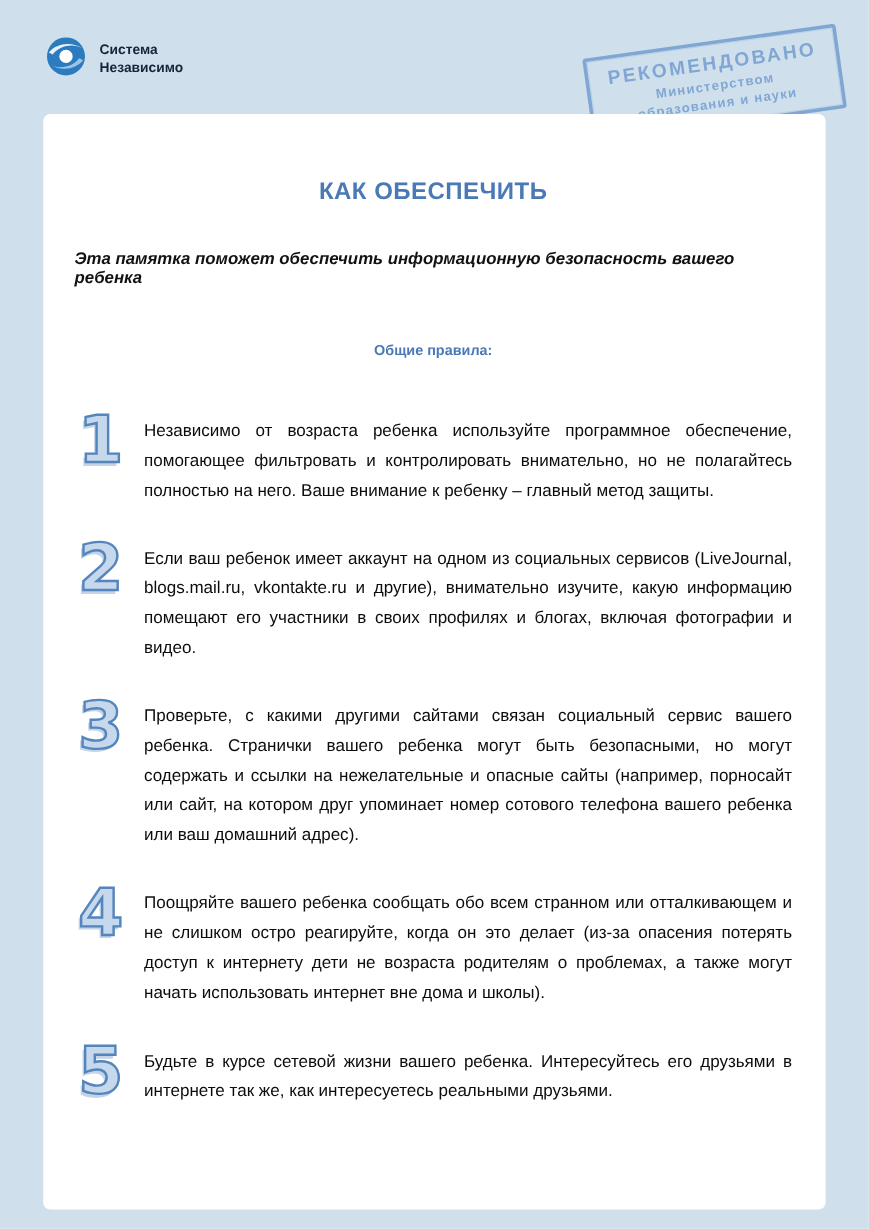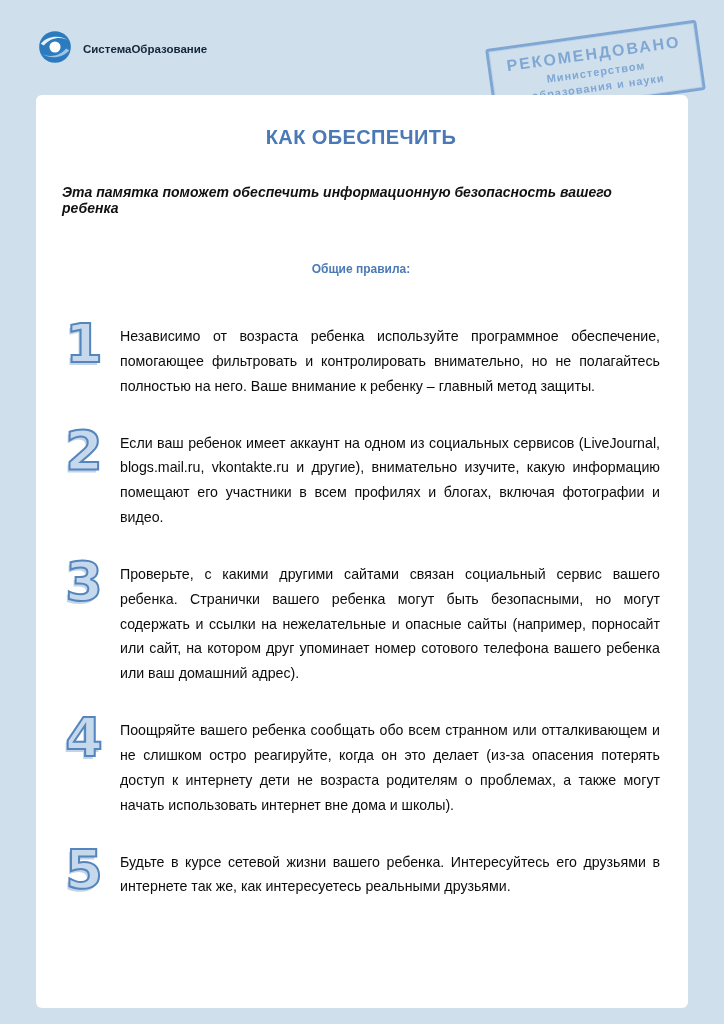--- a/index.html
+++ b/index.html
@@ -20,21 +20,21 @@
   .logo {
     position: absolute;
     top: 28px;
     left: 36px;
     display: flex;
     align-items: center;
     gap: 9px;
   }
   .logo-text {
     display: flex;
-    flex-direction: row;
+    flex-direction: column;
     line-height: 1.25;
     justify-content: space-between;
   }
   .logo-text span {
     font-size: 11.5px;
     font-weight: bold;
     color: #14253a;
   }
 
   
@@ -67,21 +67,21 @@
 
   
   .card {
     position: absolute;
     left: 36px;
     top: 95px;
     width: 652px;
     bottom: 16px;
     background: #ffffff;
     border-radius: 6px;
-    padding: 28px 28px 30px 26px;
+    padding: 51px 28px 30px 26px;
   }
 
   .title {
     text-align: center;
     color: #4a79b5;
     font-size: 20px;
     font-weight: bold;
     line-height: 1.45;
     letter-spacing: .4px;
   }
@@ -146,21 +146,21 @@
     <span>
       <svg width="38" height="38" viewBox="0 0 48 48">
         <circle cx="24" cy="24" r="20" fill="#2d7bbf"></circle>
         <path d="M6 20 C14 10 30 8 42 16 C32 10 18 12 10 22 Z" fill="#ffffff" opacity="0.9"></path>
         <path d="M42 28 C34 38 18 40 6 32 C16 38 30 36 38 26 Z" fill="#9cc4e4"></path>
         <circle cx="24" cy="24" r="7" fill="#ffffff"></circle>
       </svg>
     </span>
     <span class="logo-text">
       <span>Система</span>
-      <span>Образование</span>
+      <span>Независимо</span>
     </span>
   </div>
 
   <div class="stamp">
     <span class="s1">РЕКОМЕНДОВАНО</span>
     <span class="s2">Министерством</span>
     <span class="s3">образования и науки</span>
   </div>
 
   <div class="card">
@@ -175,21 +175,21 @@
 
     <div class="rules">
 
       <div class="rule">
         <span class="rule-num">1</span>
         <p class="rule-text">Независимо от возраста ребенка используйте программное обеспечение, помогающее фильтровать и контролировать внимательно, но не полагайтесь полностью на него. Ваше внимание к ребенку – главный метод защиты.</p>
       </div>
 
       <div class="rule">
         <span class="rule-num">2</span>
-        <p class="rule-text">Если ваш ребенок имеет аккаунт на одном из социальных сервисов (LiveJournal, blogs.mail.ru, vkontakte.ru и другие), внимательно изучите, какую информацию помещают его участники в всем профилях и блогах, включая фотографии и видео.</p>
+        <p class="rule-text">Если ваш ребенок имеет аккаунт на одном из социальных сервисов (LiveJournal, blogs.mail.ru, vkontakte.ru и другие), внимательно изучите, какую информацию помещают его участники в своих профилях и блогах, включая фотографии и видео.</p>
       </div>
 
       <div class="rule">
         <span class="rule-num">3</span>
         <p class="rule-text">Проверьте, с какими другими сайтами связан социальный сервис вашего ребенка. Странички вашего ребенка могут быть безопасными, но могут содержать и ссылки на нежелательные и опасные сайты (например, порносайт или сайт, на котором друг упоминает номер сотового телефона вашего ребенка или ваш домашний адрес).</p>
       </div>
 
       <div class="rule">
         <span class="rule-num">4</span>
         <p class="rule-text">Поощряйте вашего ребенка сообщать обо всем странном или отталкивающем и не слишком остро реагируйте, когда он это делает (из-за опасения потерять доступ к интернету дети не возраста родителям о проблемах, а также могут начать использовать интернет вне дома и школы).</p>

